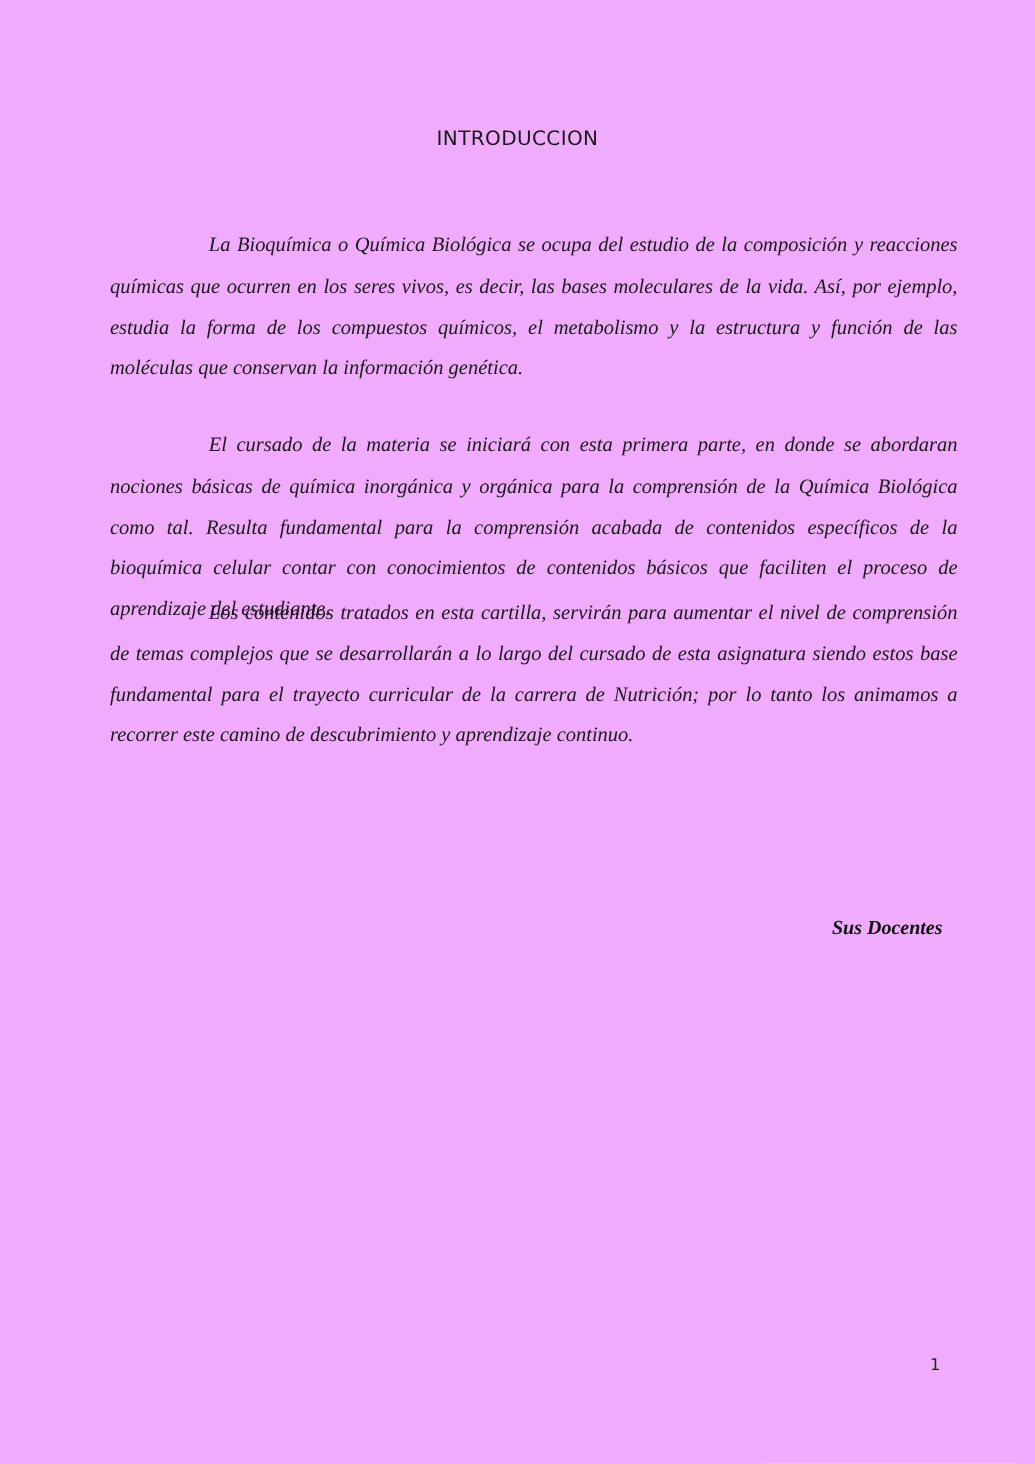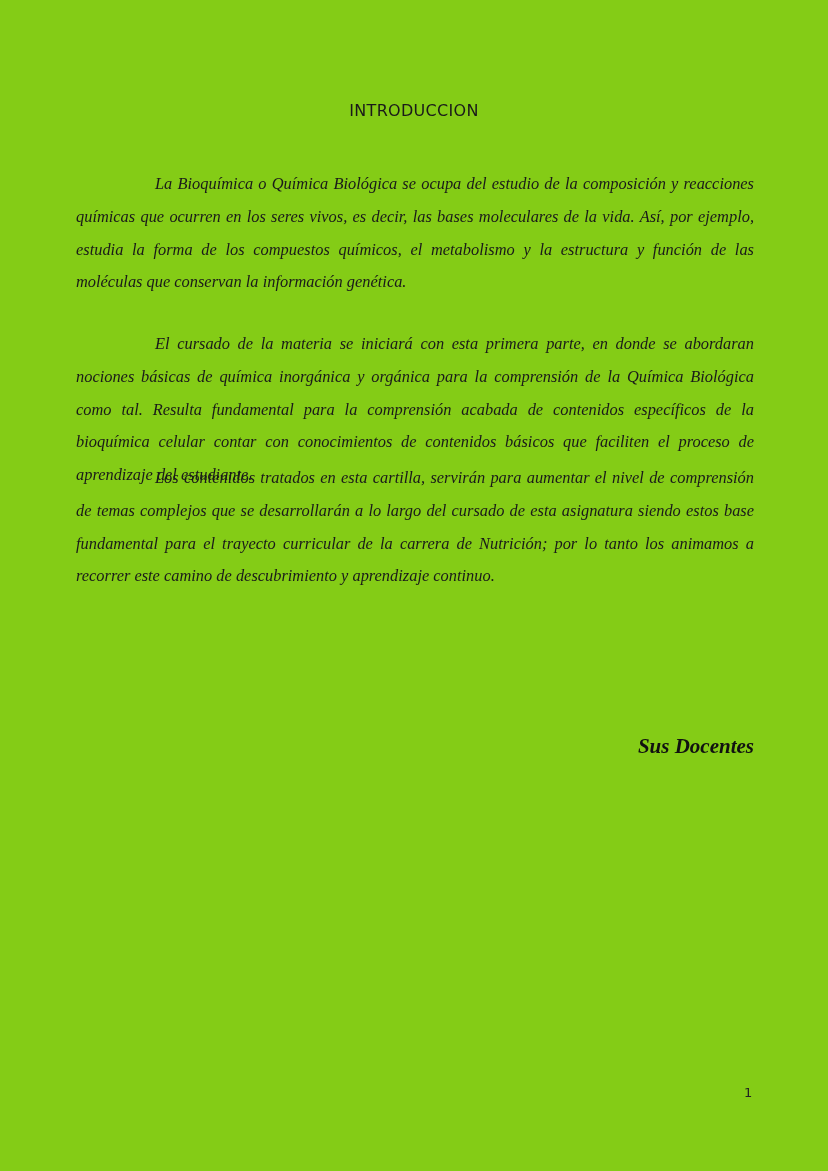--- a/index.html
+++ b/index.html
@@ -12,21 +12,21 @@
       height: 1171px;
       position: relative;
       overflow: hidden;
       color: #1a1a1a;
     }
     .page {
       position: absolute;
       left: 0; top: 0;
       width: 828px;
       height: 1171px;
-      background: #84cc16;
+      background: #f0abfc;
     }
     .title {
       position: absolute;
       top: 101px;
       left: 0;
       width: 828px;
       text-align: center;
       font-family: "DejaVu Sans", sans-serif;
       font-size: 16px;
       letter-spacing: 0.3px;
@@ -37,34 +37,34 @@
     .body-text {
       position: absolute;
       left: 76px;
       width: 678px;
       font-family: "Liberation Serif", serif;
       font-style: italic;
       font-size: 16.4px;
       line-height: 32.8px;
       text-align: justify;
       color: #1a1a1a;
-      margin: 0;
+      margin: 12px;
       text-indent: 79px;
     }
     .p1 { top: 168px; }
     .p2 { top: 328px; }
     .p3 { top: 462px; }
     .signature {
       position: absolute;
       top: 734px;
       right: 74px;
       font-family: "Liberation Serif", serif;
       font-style: italic;
       font-weight: bold;
-      font-size: 21px;
+      font-size: 16px;
       color: #111111;
       margin: 0;
     }
     .page-number {
       position: absolute;
       top: 1085px;
       left: 744px;
       font-family: "DejaVu Sans", sans-serif;
       font-size: 13px;
       color: #222222;

